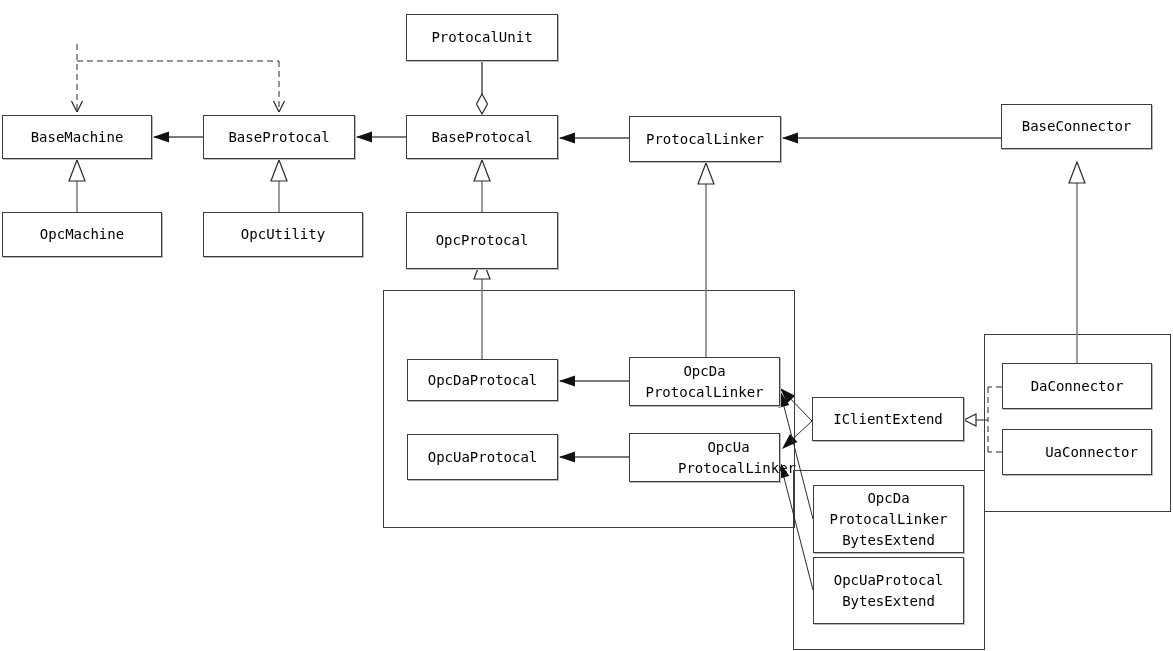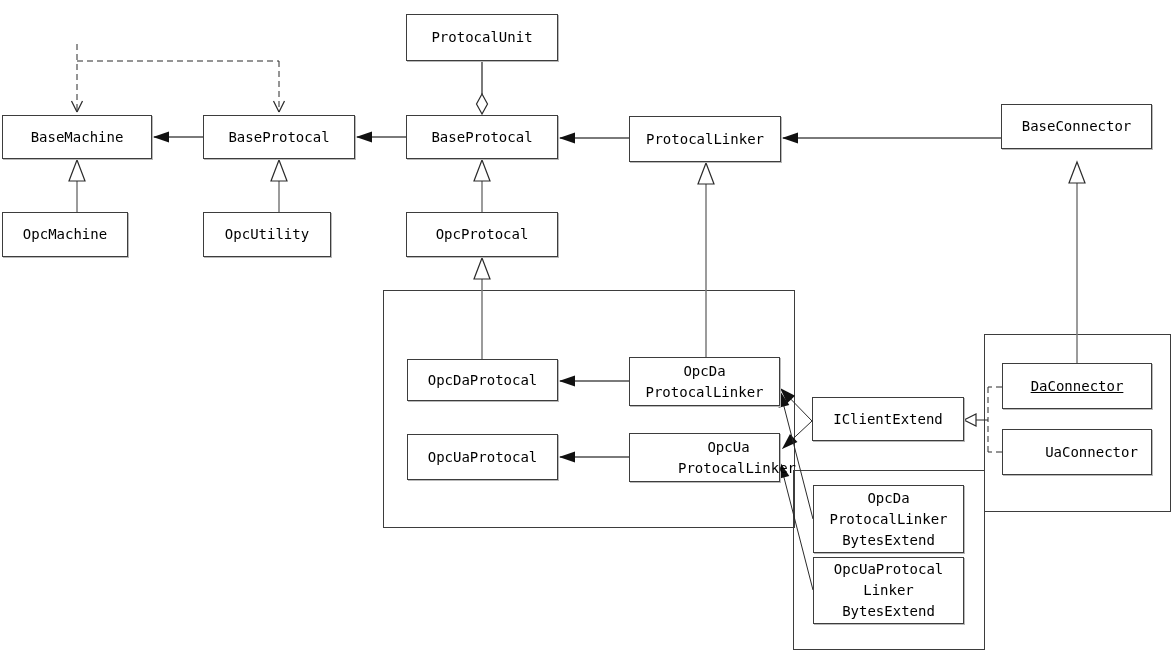--- a/index.html
+++ b/index.html
@@ -131,46 +131,46 @@
       </g>
     </svg>
 <div class="node container" style="left: 383px; top: 290px; width: 412px; height: 238px;"></div>
     <div class="node container" style="left: 984px; top: 334px; width: 187px; height: 178px;"></div>
     <div class="node container" style="left: 793px; top: 470px; width: 192px; height: 180px;"></div>
     <div class="node class" style="left: 2px; top: 115px; width: 150px; height: 44px; justify-content: flex-end;">
       <div class="label">
         <div>BaseMachine</div>
       </div>
     </div>
-    <div class="node class" style="left: 2px; top: 212px; width: 126px; height: 45px;">
+    <div class="node class" style="left: 2px; top: 212px; width: 160px; height: 45px;">
       <div class="label">
         <div>OpcMachine</div>
       </div>
     </div>
     <div class="node class" style="left: 203px; top: 115px; width: 152px; height: 44px;">
       <div class="label">
         <div>BaseProtocal</div>
       </div>
     </div>
-    <div class="node class" style="left: 203px; top: 212px; width: 128px; height: 45px;">
+    <div class="node class" style="left: 203px; top: 212px; width: 160px; height: 45px;">
       <div class="label">
         <div>OpcUtility</div>
       </div>
     </div>
     <div class="node class" style="left: 406px; top: 115px; width: 152px; height: 44px;">
       <div class="label">
         <div>BaseProtocal</div>
       </div>
     </div>
     <div class="node class" style="left: 406px; top: 14px; width: 152px; height: 47px;">
       <div class="label">
         <div>ProtocalUnit</div>
       </div>
     </div>
-    <div class="node class" style="left: 406px; top: 212px; width: 152px; height: 45px;">
+    <div class="node class" style="left: 406px; top: 212px; width: 152px; height: 57px;">
       <div class="label">
         <div>OpcProtocal</div>
       </div>
     </div>
     <div class="node class" style="left: 629px; top: 116px; width: 152px; height: 46px;">
       <div class="label">
         <div>ProtocalLinker</div>
       </div>
     </div>
     <div class="node class" style="left: 1001px; top: 104px; width: 151px; height: 45px;">
@@ -198,37 +198,36 @@
       <div class="label">
         <div>OpcUa</div>
         <div>ProtocalLinker</div>
       </div>
     </div>
     <div class="node class" style="left: 812px; top: 397px; width: 152px; height: 44px; align-items: center;">
       <div class="label">
         <div>IClientExtend</div>
       </div>
     </div>
-    <div class="node class" style="left: 1002px; top: 363px; width: 150px; height: 46px; text-decoration: underline;">
+    <div class="node class" style="left: 1002px; top: 363px; width: 150px; height: 46px;">
       <div class="label">
         <div>DaConnector</div>
       </div>
     </div>
     <div class="node class" style="left: 1002px; top: 429px; width: 150px; height: 46px; padding-left: 29px;">
       <div class="label">
         <div>UaConnector</div>
       </div>
     </div>
     <div class="node class" style="left: 813px; top: 485px; width: 151px; height: 68px;">
       <div class="label">
         <div>OpcDa</div>
         <div>ProtocalLinker</div>
         <div>BytesExtend</div>
       </div>
     </div>
     <div class="node class" style="left: 813px; top: 557px; width: 151px; height: 67px;">
       <div class="label">
         <div>OpcUaProtocal</div>
-        <div>Linker</div>
         <div>BytesExtend</div>
       </div>
     </div>
   </div>
 
 </body></html>

